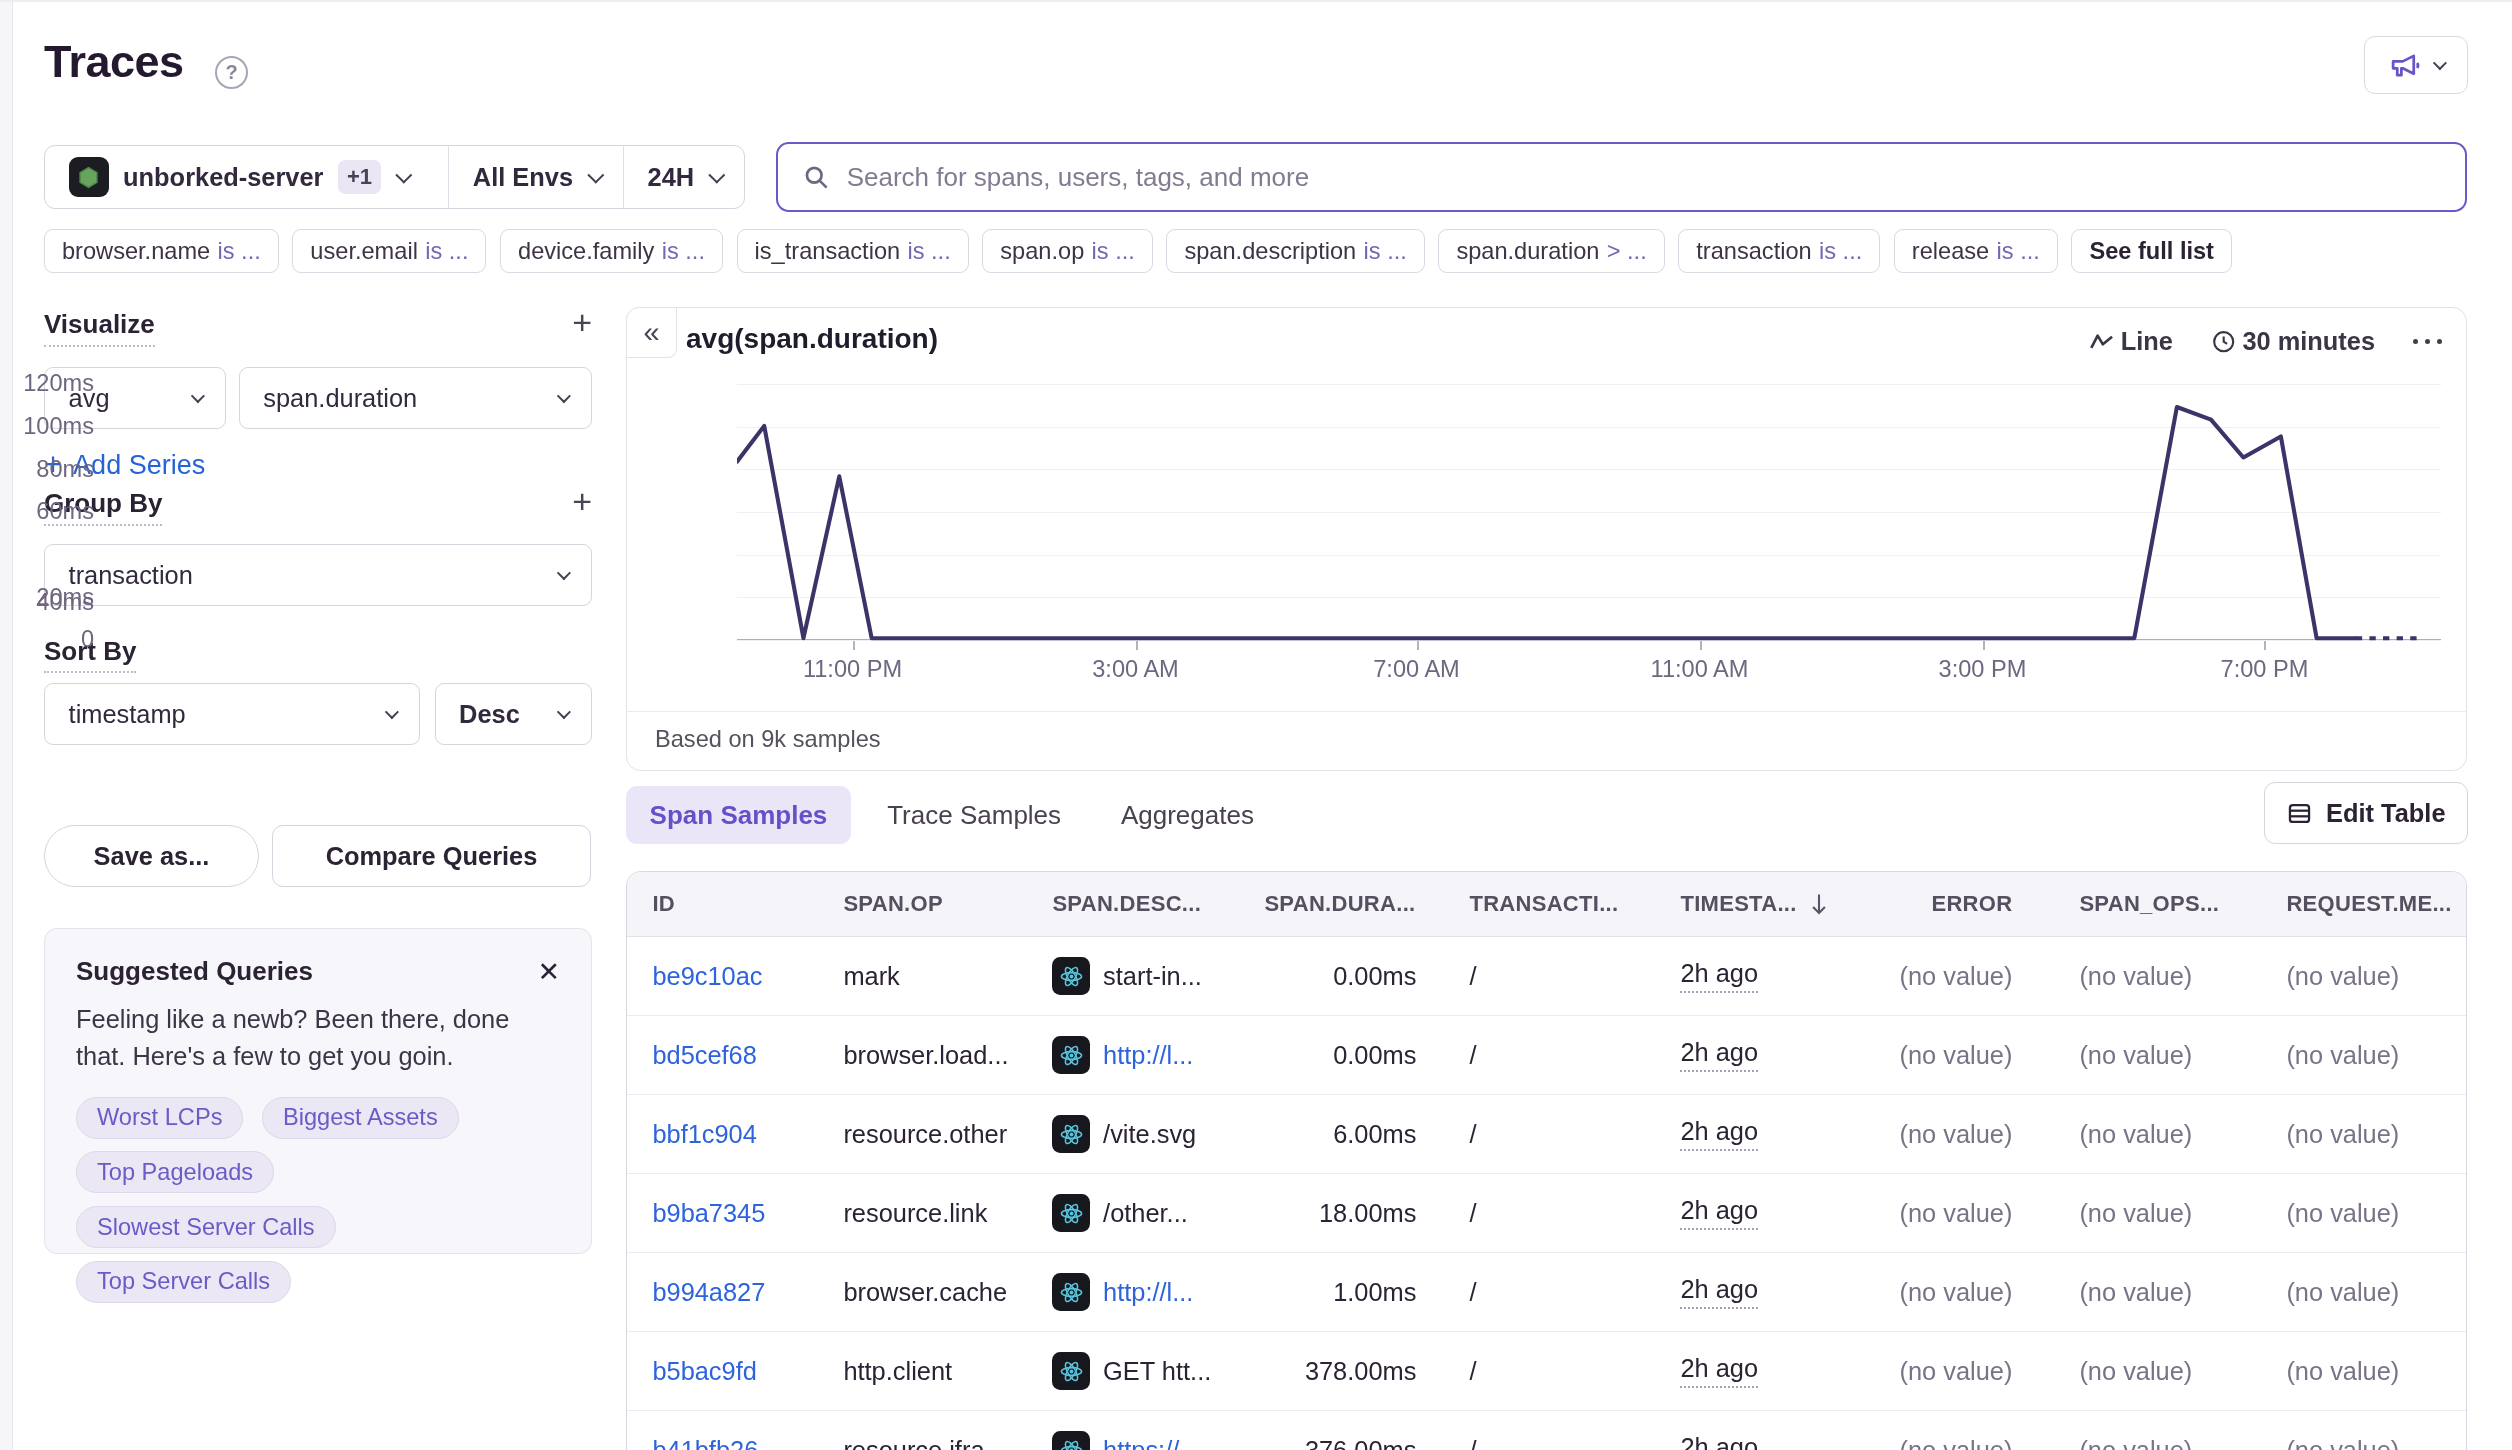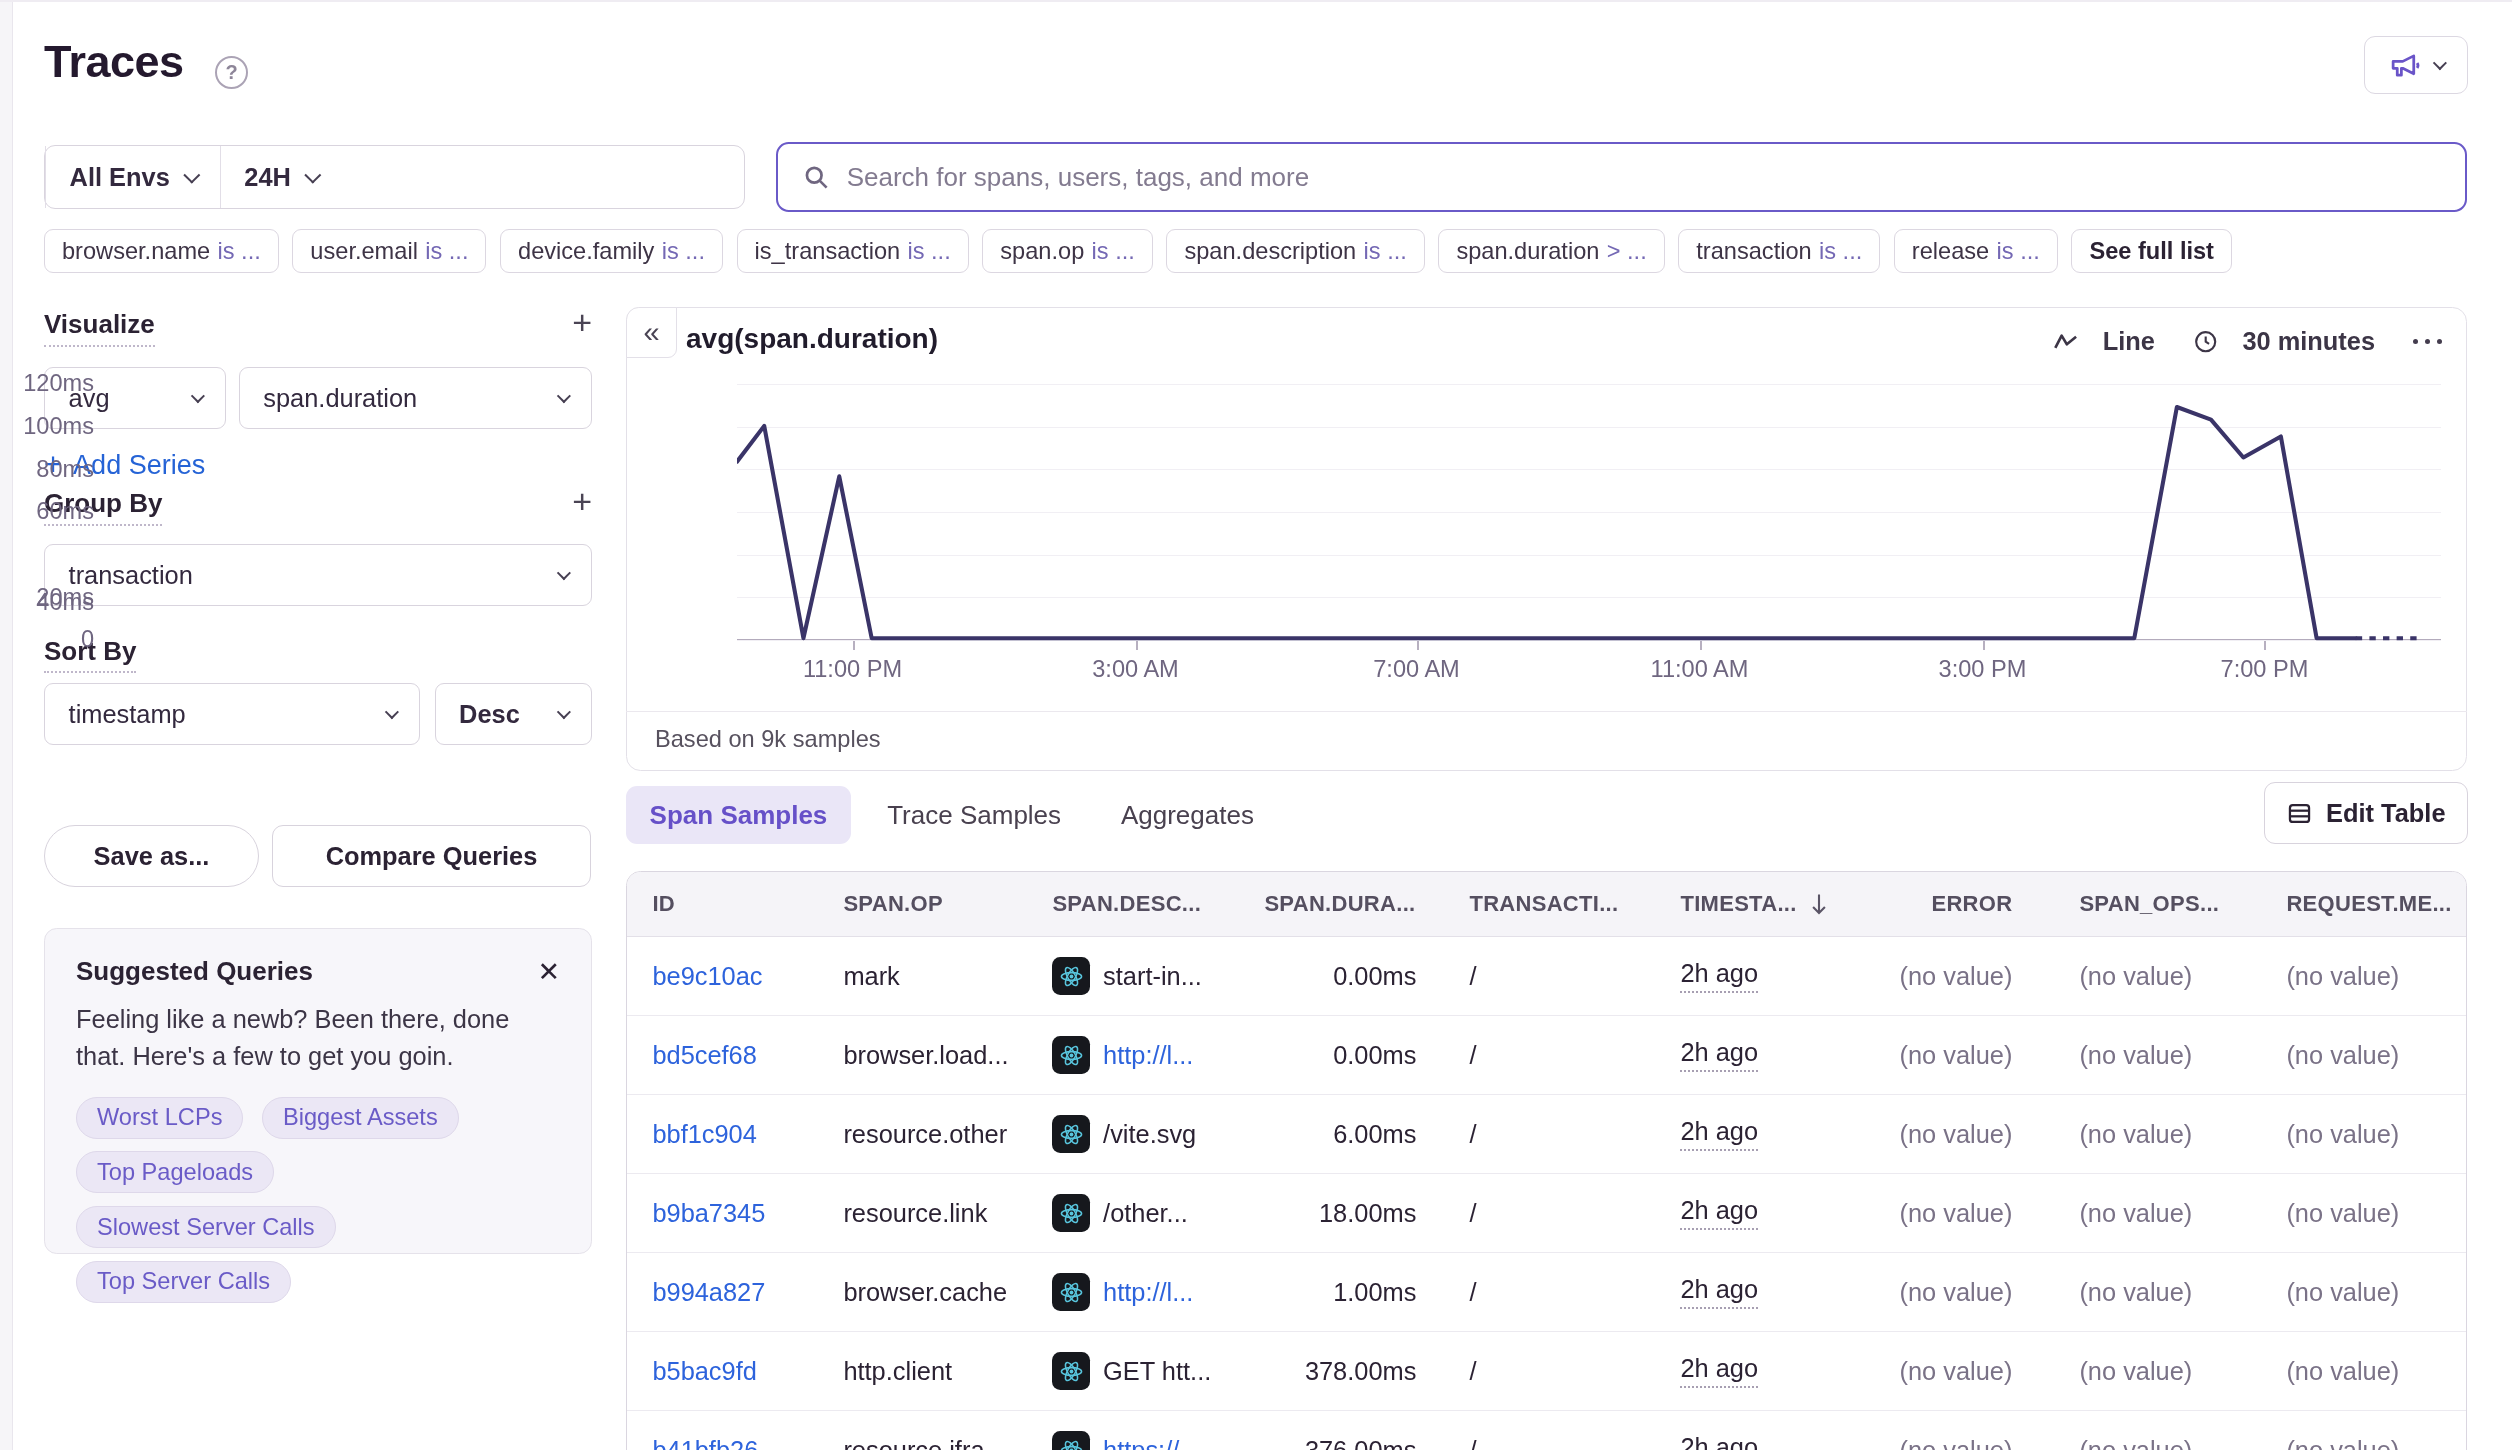--- a/index.html
+++ b/index.html
@@ -59,21 +59,21 @@
   .sug-chip { height:42px; border-radius:21px; background:#ebe7f5; border:1.4px solid #ded8ea; color:#6a5bc7;
     font-size:23.6px; display:inline-flex; align-items:center; padding:0 20px; margin:0 14.5px 12.7px 0; white-space:nowrap; }
 
   
   .panel { left:626px; top:307px; width:1841px; height:464px; border:1.4px solid #e3e0e8; border-radius:14.5px; background:#fff; }
   .collapse { left:626px; top:307px; width:51px; height:51px; background:#fff; border:1.4px solid #e3e0e8;
     border-radius:12.7px 0 9px 0; display:flex; align-items:center; justify-content:center; font-size:29px; color:#4a4454; }
   .c-title { left:686px; top:323px; font-size:28px; font-weight:700; color:#211c2c; }
   .c-controls { left:2115px; top:327px; width:327px; display:flex; align-items:center; justify-content:flex-end; gap:38px;
     font-size:25.4px; font-weight:700; color:#3c3546; }
-  .ctl { display:flex; align-items:center; gap:24px; white-space:nowrap; }
+  .ctl { display:flex; align-items:center; gap:6px; white-space:nowrap; }
   .dots { display:flex; gap:6.4px; } .dots i { width:5.4px; height:5.4px; border-radius:50%; background:#443d4e; }
 
   .ylab { position:absolute; width:94px; text-align:right; font-size:23.6px; color:#6f6680; }
   .grid { position:absolute; left:737px; width:1704px; height:1.4px; background:#f1eff4; }
   .xlab { position:absolute; width:145px; text-align:center; font-size:23.6px; color:#6f6680; top:656px; }
   .tick { position:absolute; width:1.8px; height:9px; background:#b7b0c0; top:641px; }
   .baseline { position:absolute; left:737px; top:639px; width:1704px; height:1.4px; background:#9a8fa5; opacity:.75; }
   .foot-div { left:626px; top:711px; width:1841px; height:1.4px; background:#ebe8ee; }
   .c-foot { left:655px; top:726px; font-size:23.6px; color:#57515e; }
 
@@ -115,20 +115,30 @@
   <span style="display:flex;">
     <svg width="33" height="33" viewBox="0 0 24 24" fill="none" stroke="#6a54c8" stroke-width="2" stroke-linejoin="round">
       <path d="M3 9v5h3v5h3v-5h1l8 4V5l-8 4H3z"></path>
         <path d="M20.5 10.2a3.2 3.2 0 0 1 0 3.6"></path>
     </svg>
   </span>
   <i class="chev sm"></i>
 </div>
 
 <div class="abs fbar">
+  <div class="fseg" style="flex:1;">
+    <span class="proj-ic">
+      <svg width="31" height="31" viewBox="0 0 44 44">
+          <polygon points="22,8 34,15 34,29 22,36 10,29 10,15" fill="#67a55e" stroke="#4e8748" stroke-width="2"></polygon>
+        </svg>
+    </span>
+    <span>unborked-server</span>
+    <span class="plus1">+1</span>
+    <i class="chev"></i>
+  </div>
   <div class="fseg" style="border-left:1.4px solid #e2dee7;">
     <span>All Envs</span>
     <i class="chev"></i>
   </div>
   <div class="fseg" style="border-left:1.4px solid #e2dee7;">
     <span>24H</span>
     <i class="chev"></i>
   </div>
 </div>
 

